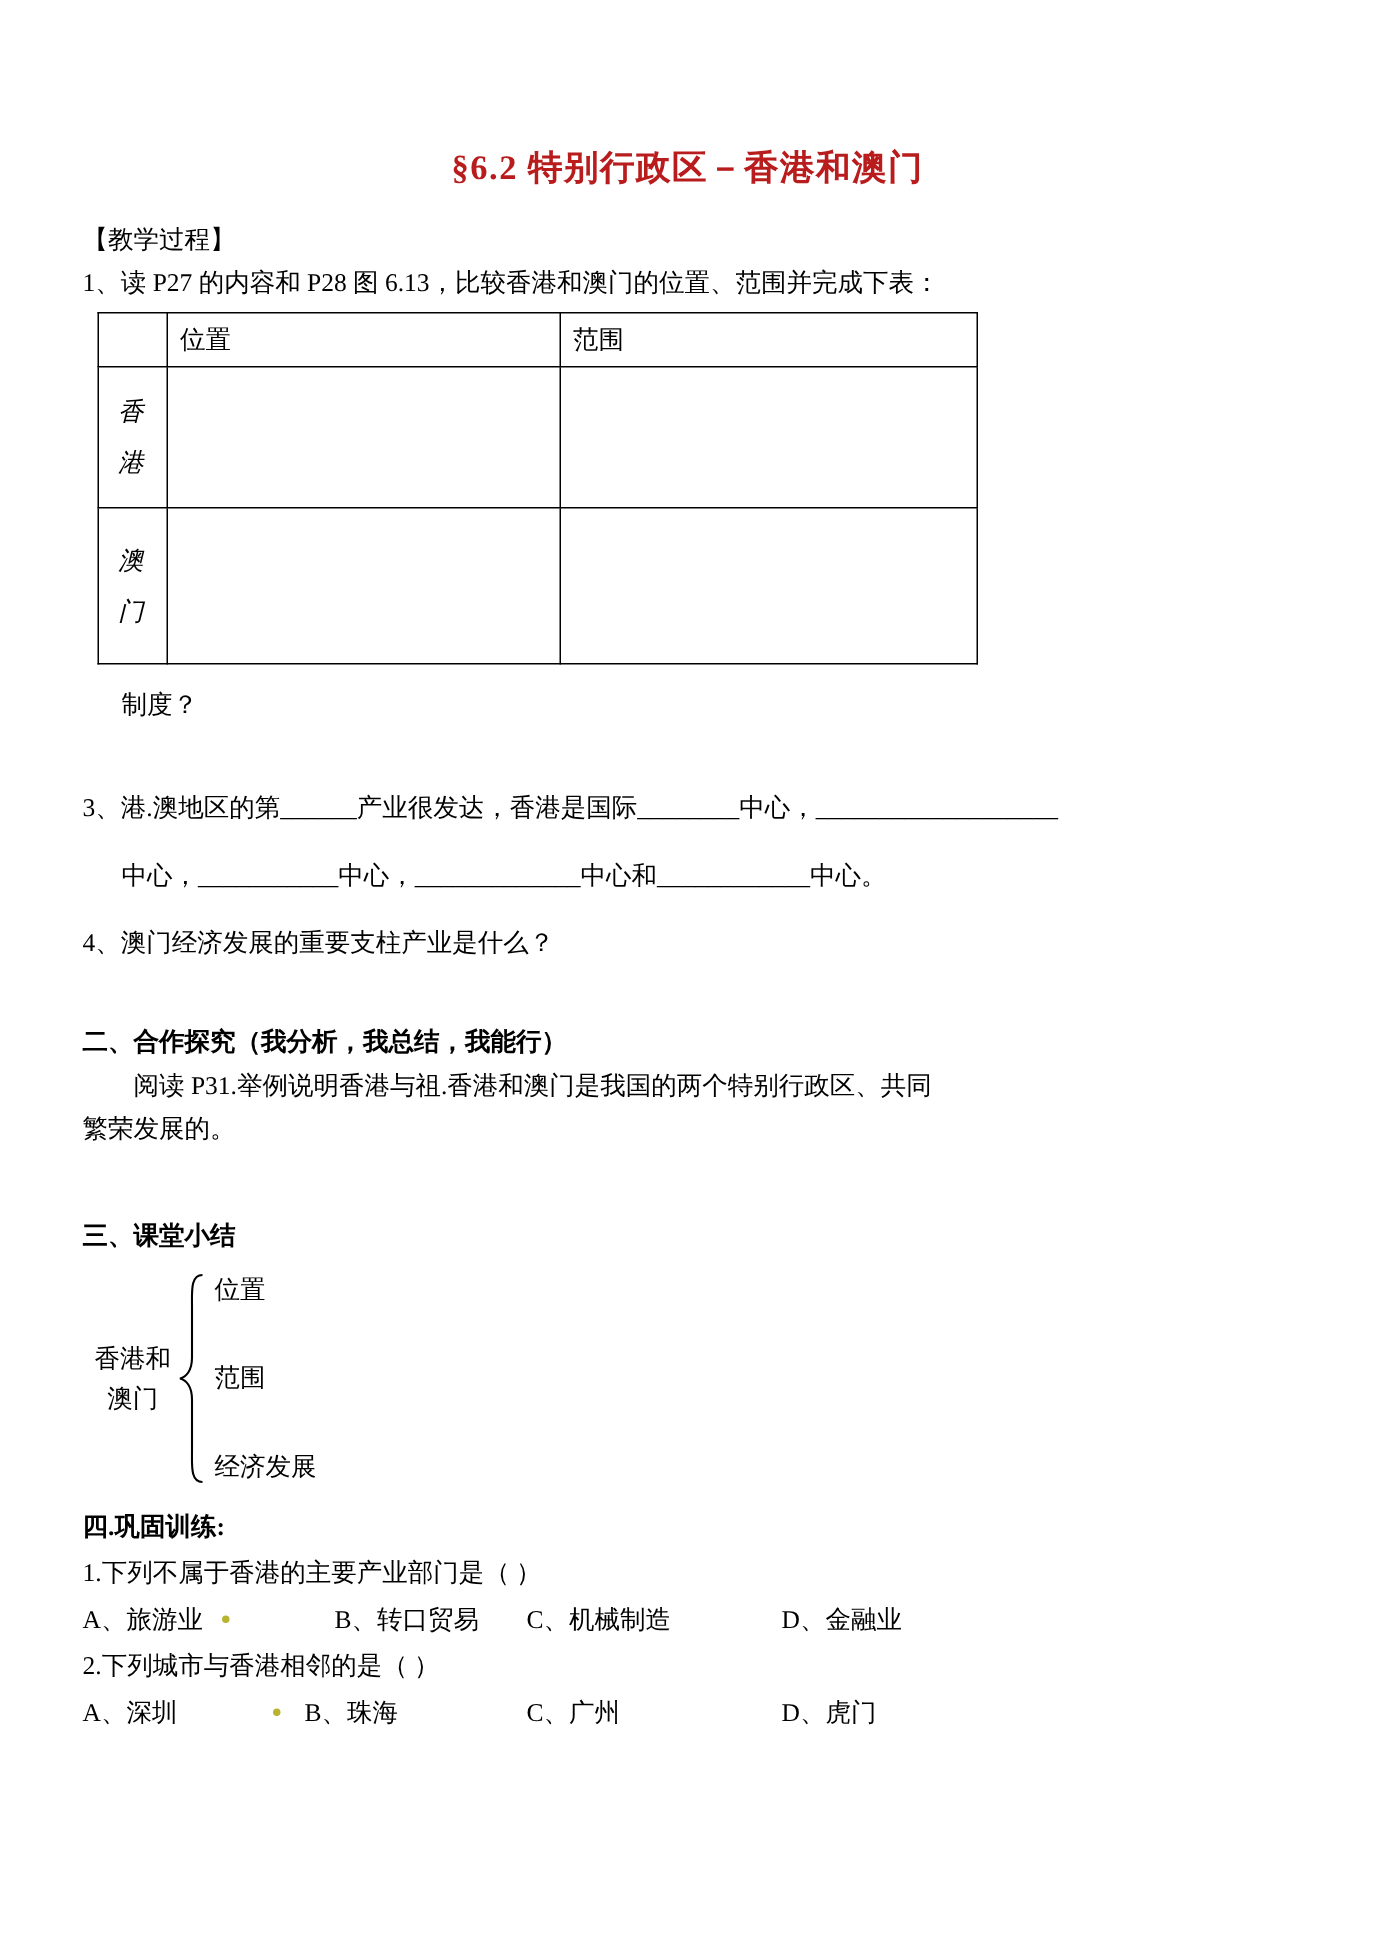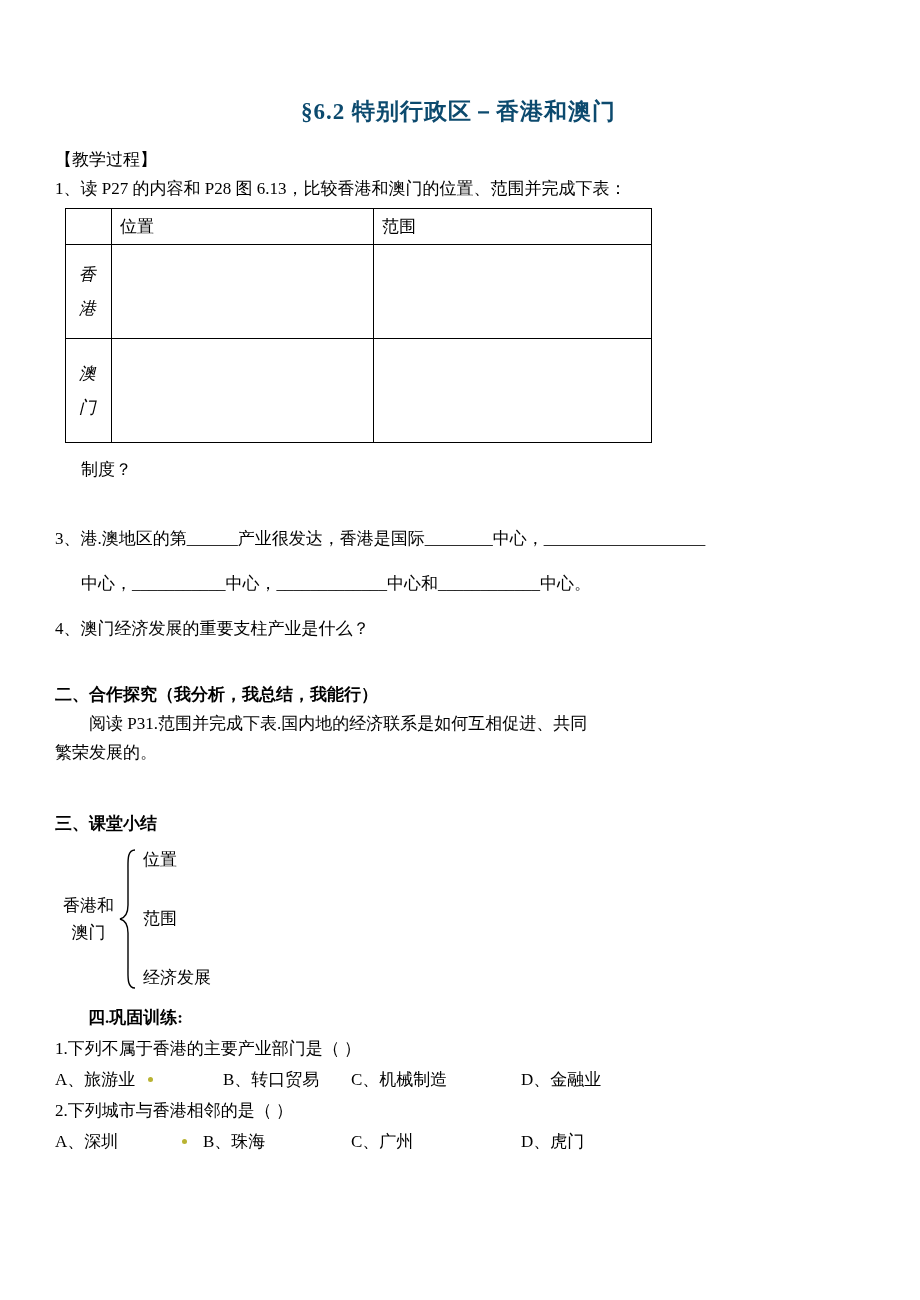--- a/index.html
+++ b/index.html
@@ -33,36 +33,36 @@
   .q4line { margin-top: 8px; }
   .sec2head { margin-top: 37px; }
   .sec3head { margin-top: 42px; }
 
   .summary-diagram { display: flex; align-items: center; margin: 8px 0 0 8px; }
   .subject { text-align: center; line-height: 27px; margin-right: 3px; }
   .brace-svg { display: block; }
   .branches { height: 142px; display: flex; flex-direction: column; justify-content: space-between; margin-left: 4px; }
   .branches .branch { line-height: 24px; }
 
-  .sec4head { margin-top: 10px; margin-left: 33px; }
+  .sec4head { margin-top: 10px; }
   .train .line { line-height: 31px; }
   .opt-row { position: relative; }
   .opt { display: inline-block; }
   .oa1 { width: 168px; } .ob1 { width: 128px; } .oc1 { width: 170px; }
   .oa2 { width: 148px; } .ob2 { width: 148px; } .oc2 { width: 170px; }
   .dot { position: absolute; width: 5px; height: 5px; border-radius: 50%; background: #b9b332; top: 13px; }
   .dot1 { left: 93px; }
   .dot2 { left: 127px; }
 </style>
 </head>
 <body>
 
 <div class="page">
 
-  <h1 class="doc-title" style="color: #0c4a6e;">§6.2 特别行政区－香港和澳门</h1>
+  <h1 class="doc-title" style="color: #b91c1c;">§6.2 特别行政区－香港和澳门</h1>
 
   <div class="line">【教学过程】</div>
 
 
   <div class="line">1、读 P27 的内容和 P28 图 6.13，比较香港和澳门的位置、范围并完成下表：</div>
 
   <table class="grid">
     <colgroup>
       <col style="width:46px">
         <col style="width:262px">
@@ -92,21 +92,21 @@
   <div class="q3block">
     <div class="line">3、港.澳地区的第______产业很发达，香港是国际________中心，___________________</div>
     <div class="line indent">中心，___________中心，_____________中心和____________中心。</div>
   </div>
 
   <div class="line q4line">4、澳门经济发展的重要支柱产业是什么？</div>
 
   <div class="line sec2head">
     <span class="bold">二、合作探究</span><span class="bold">（我分析，我总结，我能行）</span>
   </div>
-  <div class="line indent2">阅读 P31.范围并完成下表.国内地的经济联系是如何互相促进、共同</div>
+  <div class="line indent2">阅读 P31.举例说明香港与祖.香港和澳门是我国的两个特别行政区、共同</div>
   <div class="line">繁荣发展的。</div>
 
   <div class="line bold sec3head">三、课堂小结</div>
 
   <div class="summary-diagram">
     <div class="subject">
       <div>香港和</div>
       <div>澳门</div>
     </div>
     <svg class="brace-svg" width="22" height="146" viewBox="0 0 22 146" aria-hidden="true">

